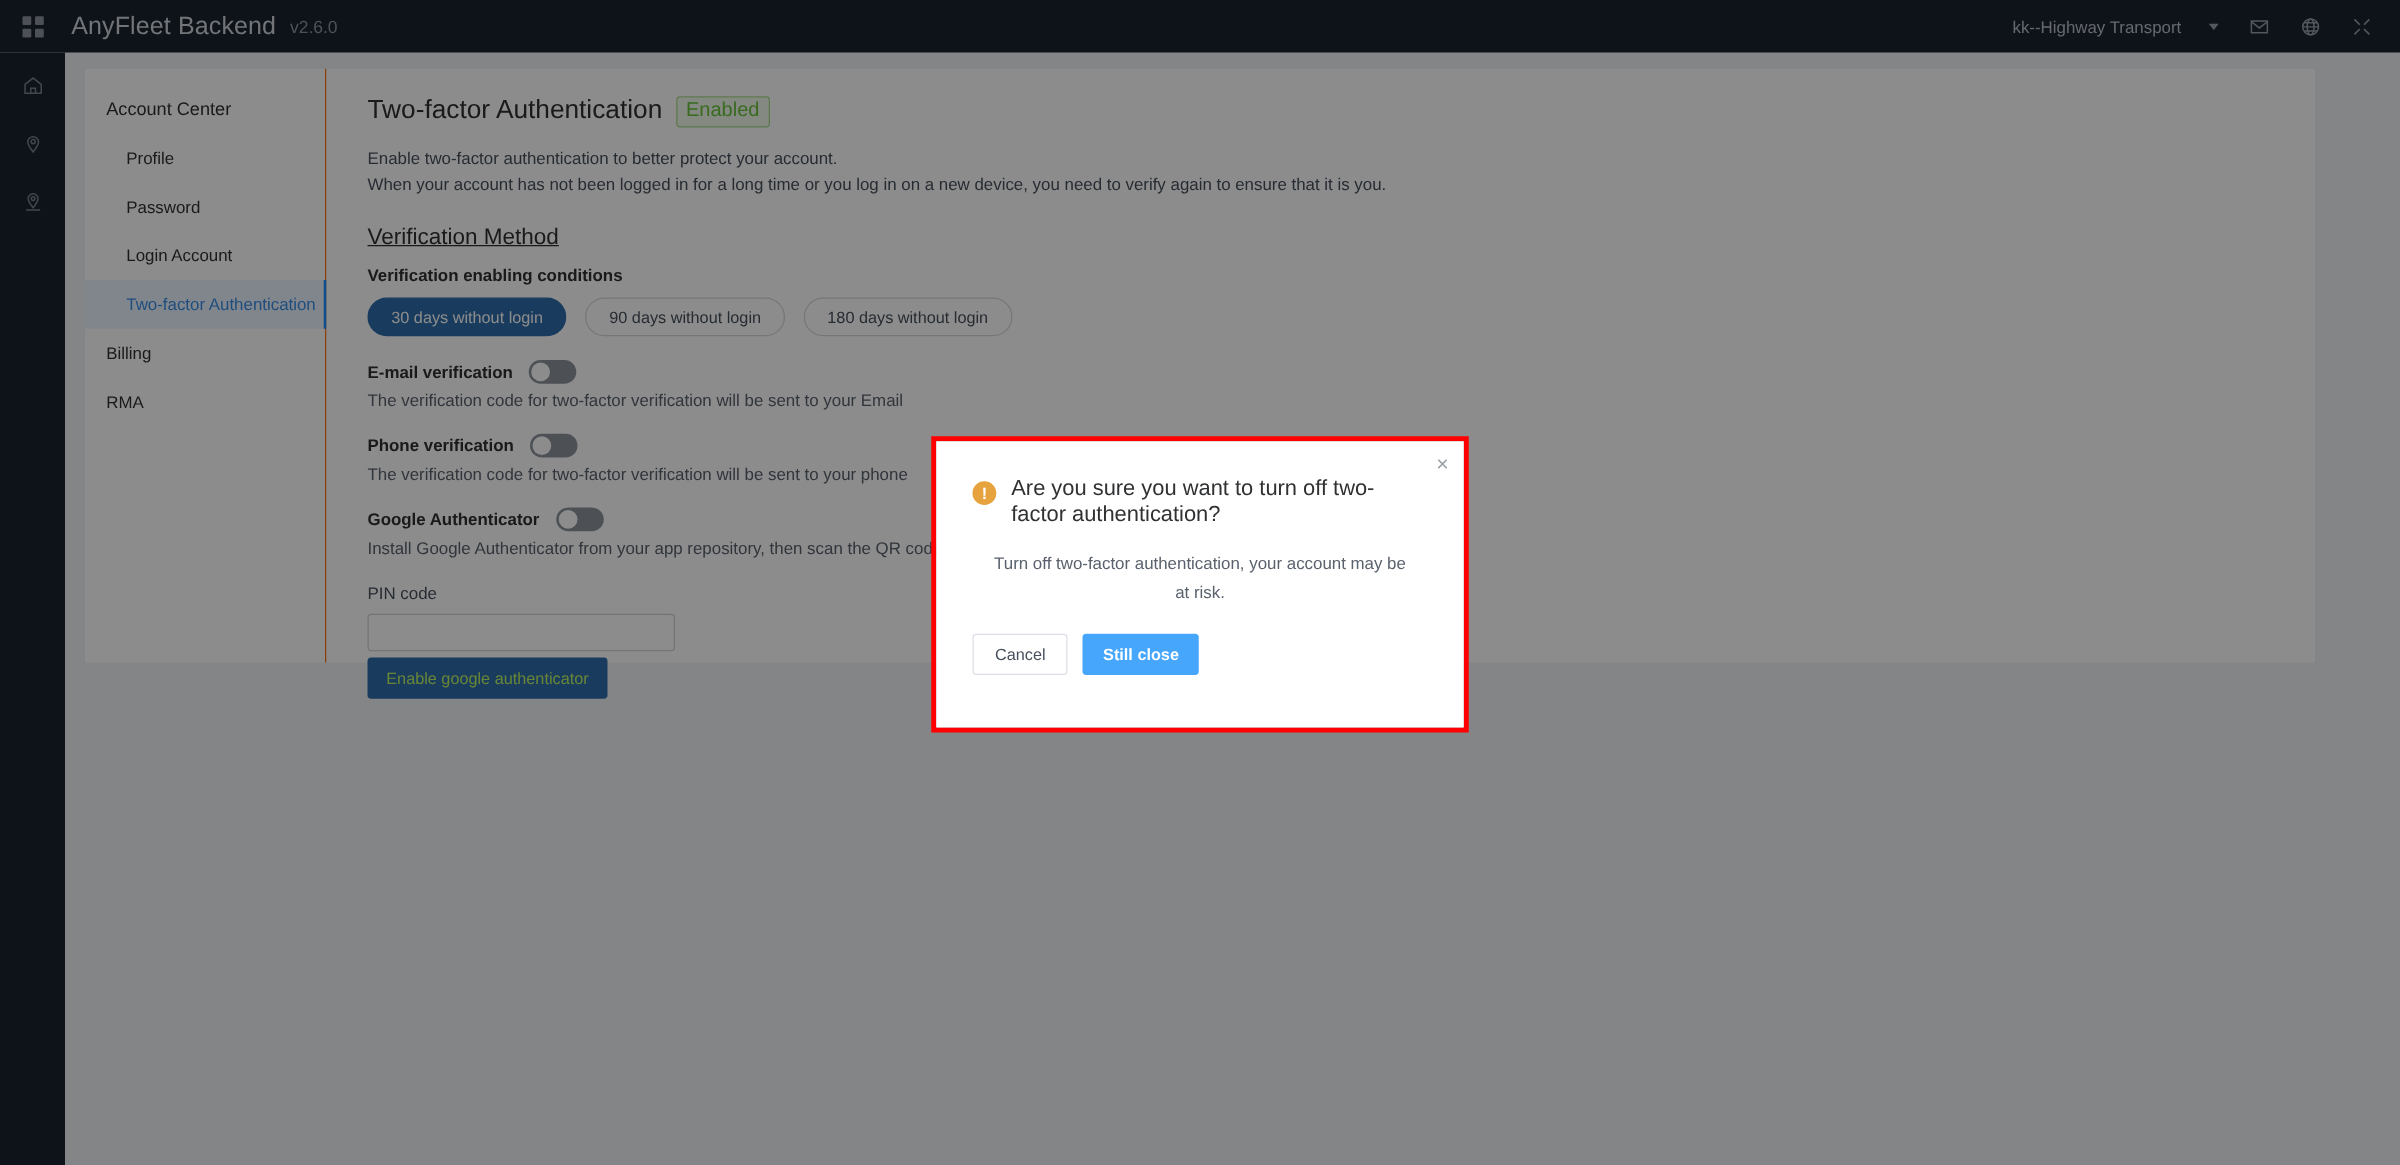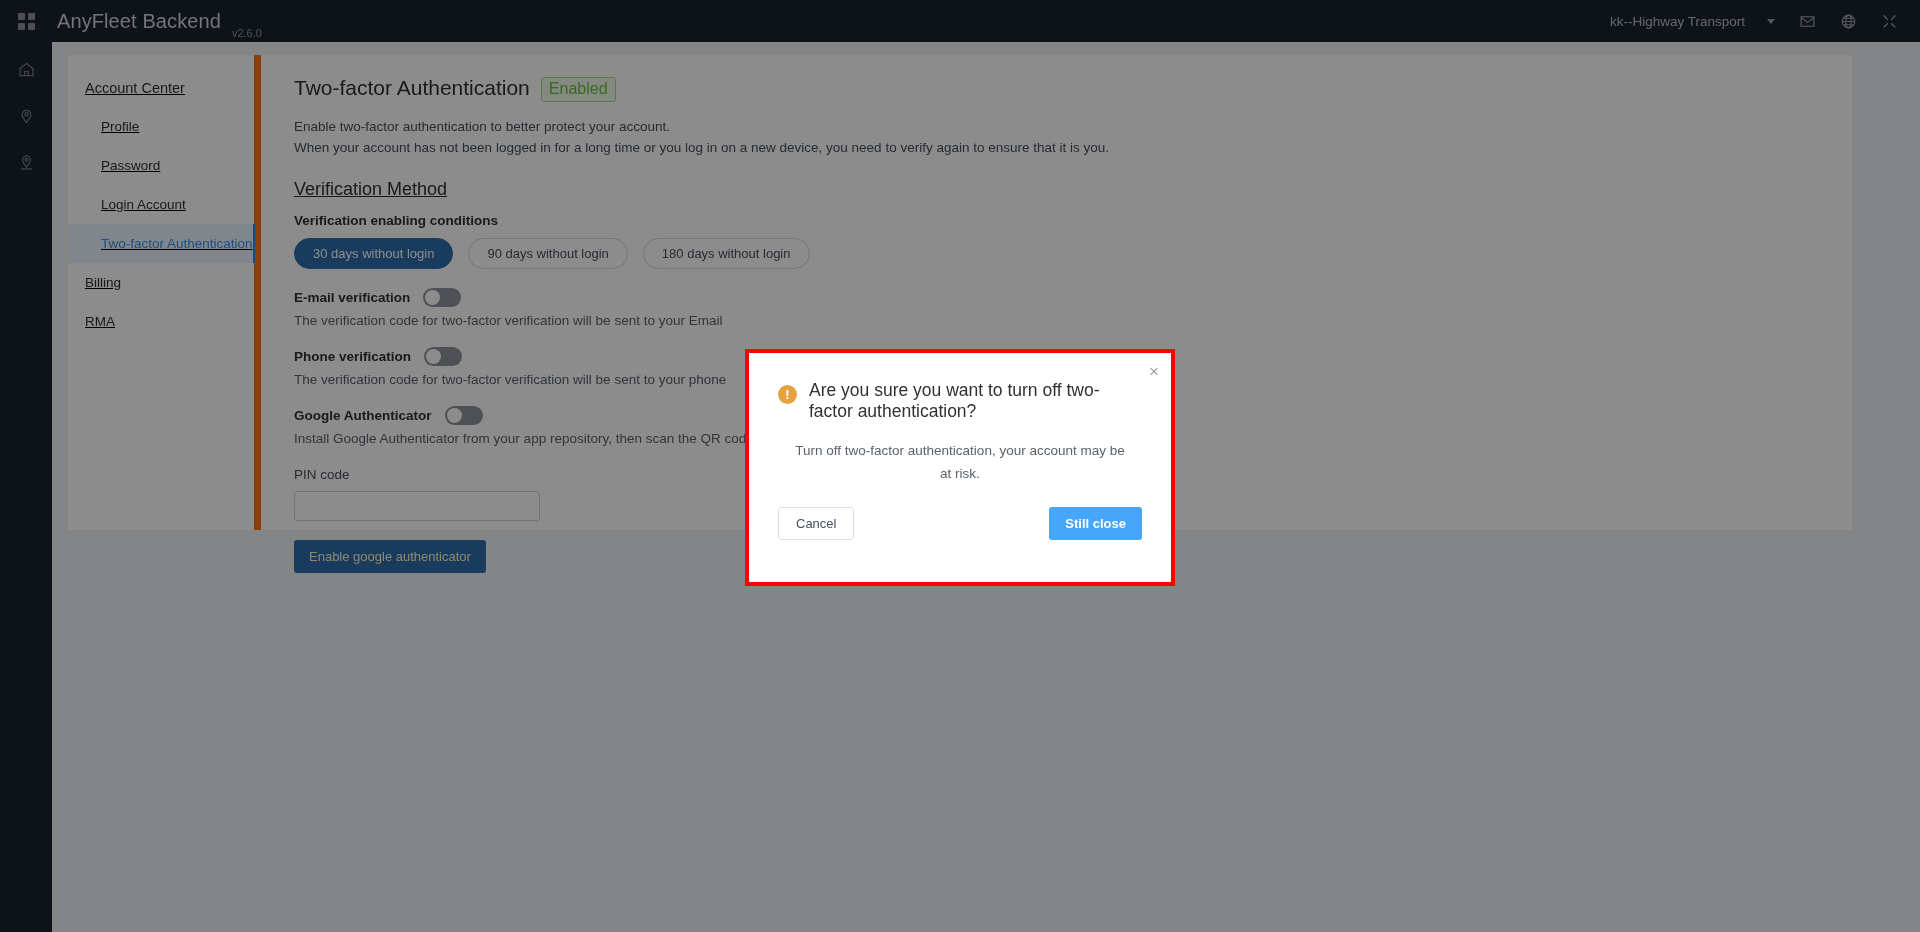--- a/index.html
+++ b/index.html
@@ -30,21 +30,21 @@
     width: 17px; height: 17px;
     display: grid; grid-template-columns: 7px 7px; grid-template-rows: 7px 7px;
     gap: 3px;
     margin-right: 22px;
   }
   .grid-icon i { display: block; background: #8d949e; border-radius: 1px; }
   .app-title {
     color: #cfd4da; font-size: 20px; font-weight: 400; letter-spacing: .1px;
   }
   .app-version {
-    color: #8d949e; font-size: 11px; margin-left: 11px; position: relative; top: 12px;
+    color: #8d949e; font-size: 14px; margin-left: 11px; position: relative; top: 0;
   }
   .hdr-right {
     margin-left: auto; display: flex; align-items: center; padding-right: 22px; gap: 24px;
   }
   .tenant {
     display: flex; align-items: center; gap: 22px;
     color: #b9bfc7; font-size: 13.5px;
   }
   .caret {
     width: 0; height: 0;
@@ -76,23 +76,22 @@
   .card {
     position: absolute; top: 13px; left: 16px;
     width: 1784px; height: 475px;
     background: #ffffff;
     display: flex;
   }
 
   
   .side-menu {
     width: 193px; flex: 0 0 193px;
-    border-right: 7px solid #f97316;
+    border-right: 1px solid #f97316;
     padding-top: 14px;
-    text-decoration: underline;
   }
   .menu-title {
     font-size: 14.5px; color: #303133;
     padding: 11px 0 11px 17px;
   }
   .menu-item {
     font-size: 13.5px; color: #303133;
     padding: 12px 0 12px 33px;
     position: relative;
     cursor: pointer;
@@ -156,22 +155,22 @@
 
   .pin-label { font-size: 13.5px; color: #47505c; margin: 21px 0 9px; }
   .pin-input {
     width: 246px; height: 30px;
     border: 1px solid #d0d4da; border-radius: 3px;
     font-family: "Liberation Sans", sans-serif; font-size: 13px;
     padding: 0 10px; color: #303133; background: #fff;
     outline: none;
   }
   .primary-btn {
-    margin-top: 19px;
-    background: #2c6cab; color: #fef9c3;
+    margin-top: 5px;
+    background: #2c6cab; color: #bef264;
     border: none; border-radius: 3px;
     font-family: "Liberation Sans", sans-serif; font-size: 13px;
     padding: 9px 15px; cursor: pointer;
   }
 
   
   .overlay {
     position: absolute; top: 0; left: 0;
     width: 1920px; height: 932px;
     background: rgba(0,0,0,0.45);
@@ -204,21 +203,21 @@
     text-align: center; margin-top: 5px;
   }
   .modal-title {
     font-size: 17.5px; color: #303133; font-weight: 400; line-height: 21px;
   }
   .modal-body {
     font-size: 13.5px; color: #5a626d; line-height: 23px;
     text-align: center; margin-top: 17px; padding: 0 12px;
   }
   .modal-actions {
-    display: flex; justify-content: space-between; gap: 12px; margin-top: 22px;
+    display: flex; justify-content: flex-start; gap: 12px; margin-top: 22px;
   }
   .btn-cancel {
     background: #ffffff; border: 1px solid #dcdfe6; border-radius: 3px;
     font-family: "Liberation Sans", sans-serif; font-size: 13px;
     color: #47505c; padding: 8px 17px; cursor: pointer;
   }
   .btn-confirm {
     background: #46a6fb; border: none; border-radius: 3px;
     font-family: "Liberation Sans", sans-serif; font-size: 13px; font-weight: bold;
     color: #ffffff; padding: 9px 16px; cursor: pointer;

